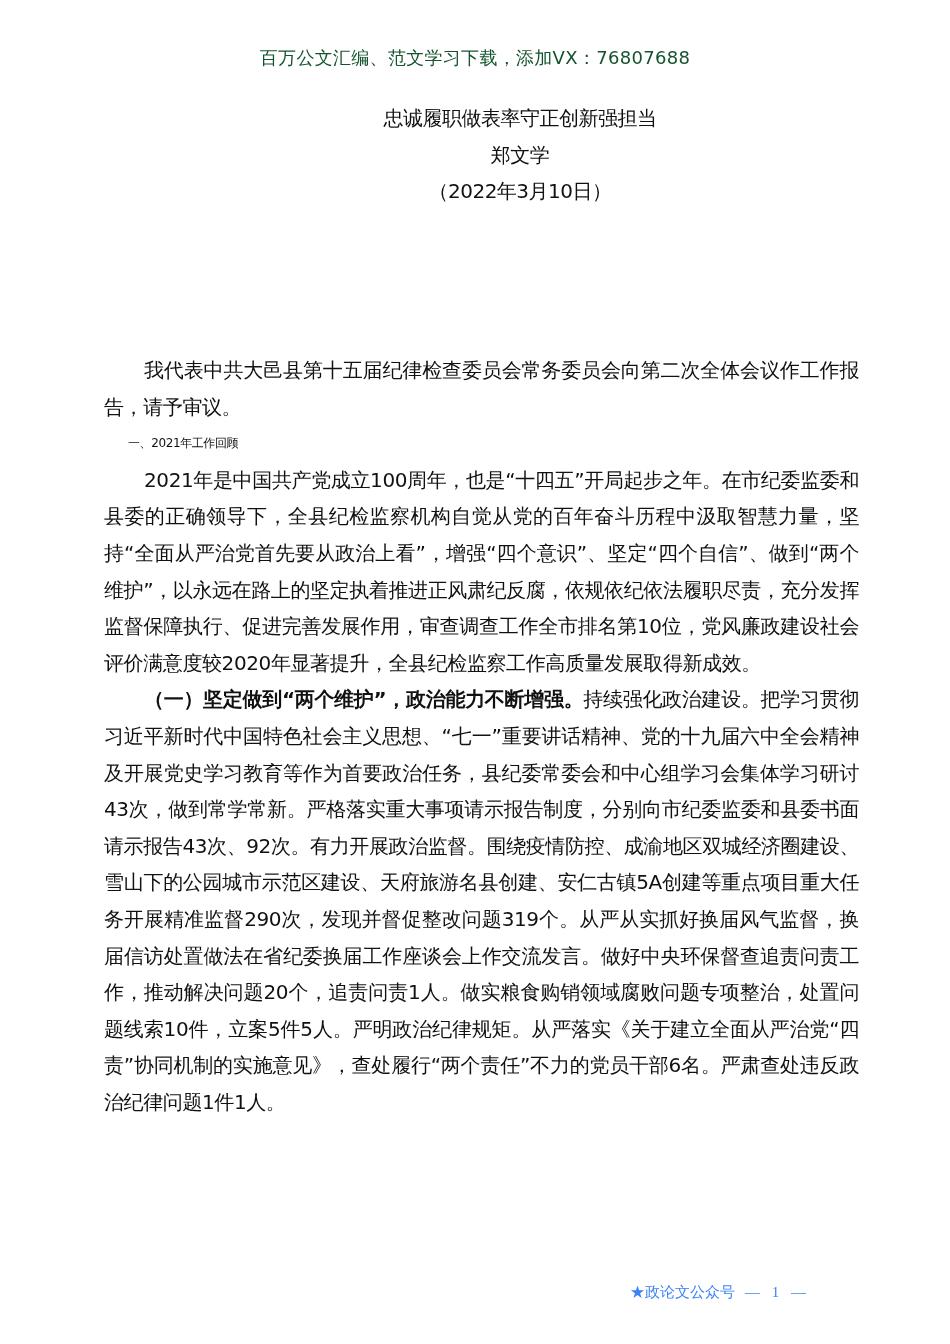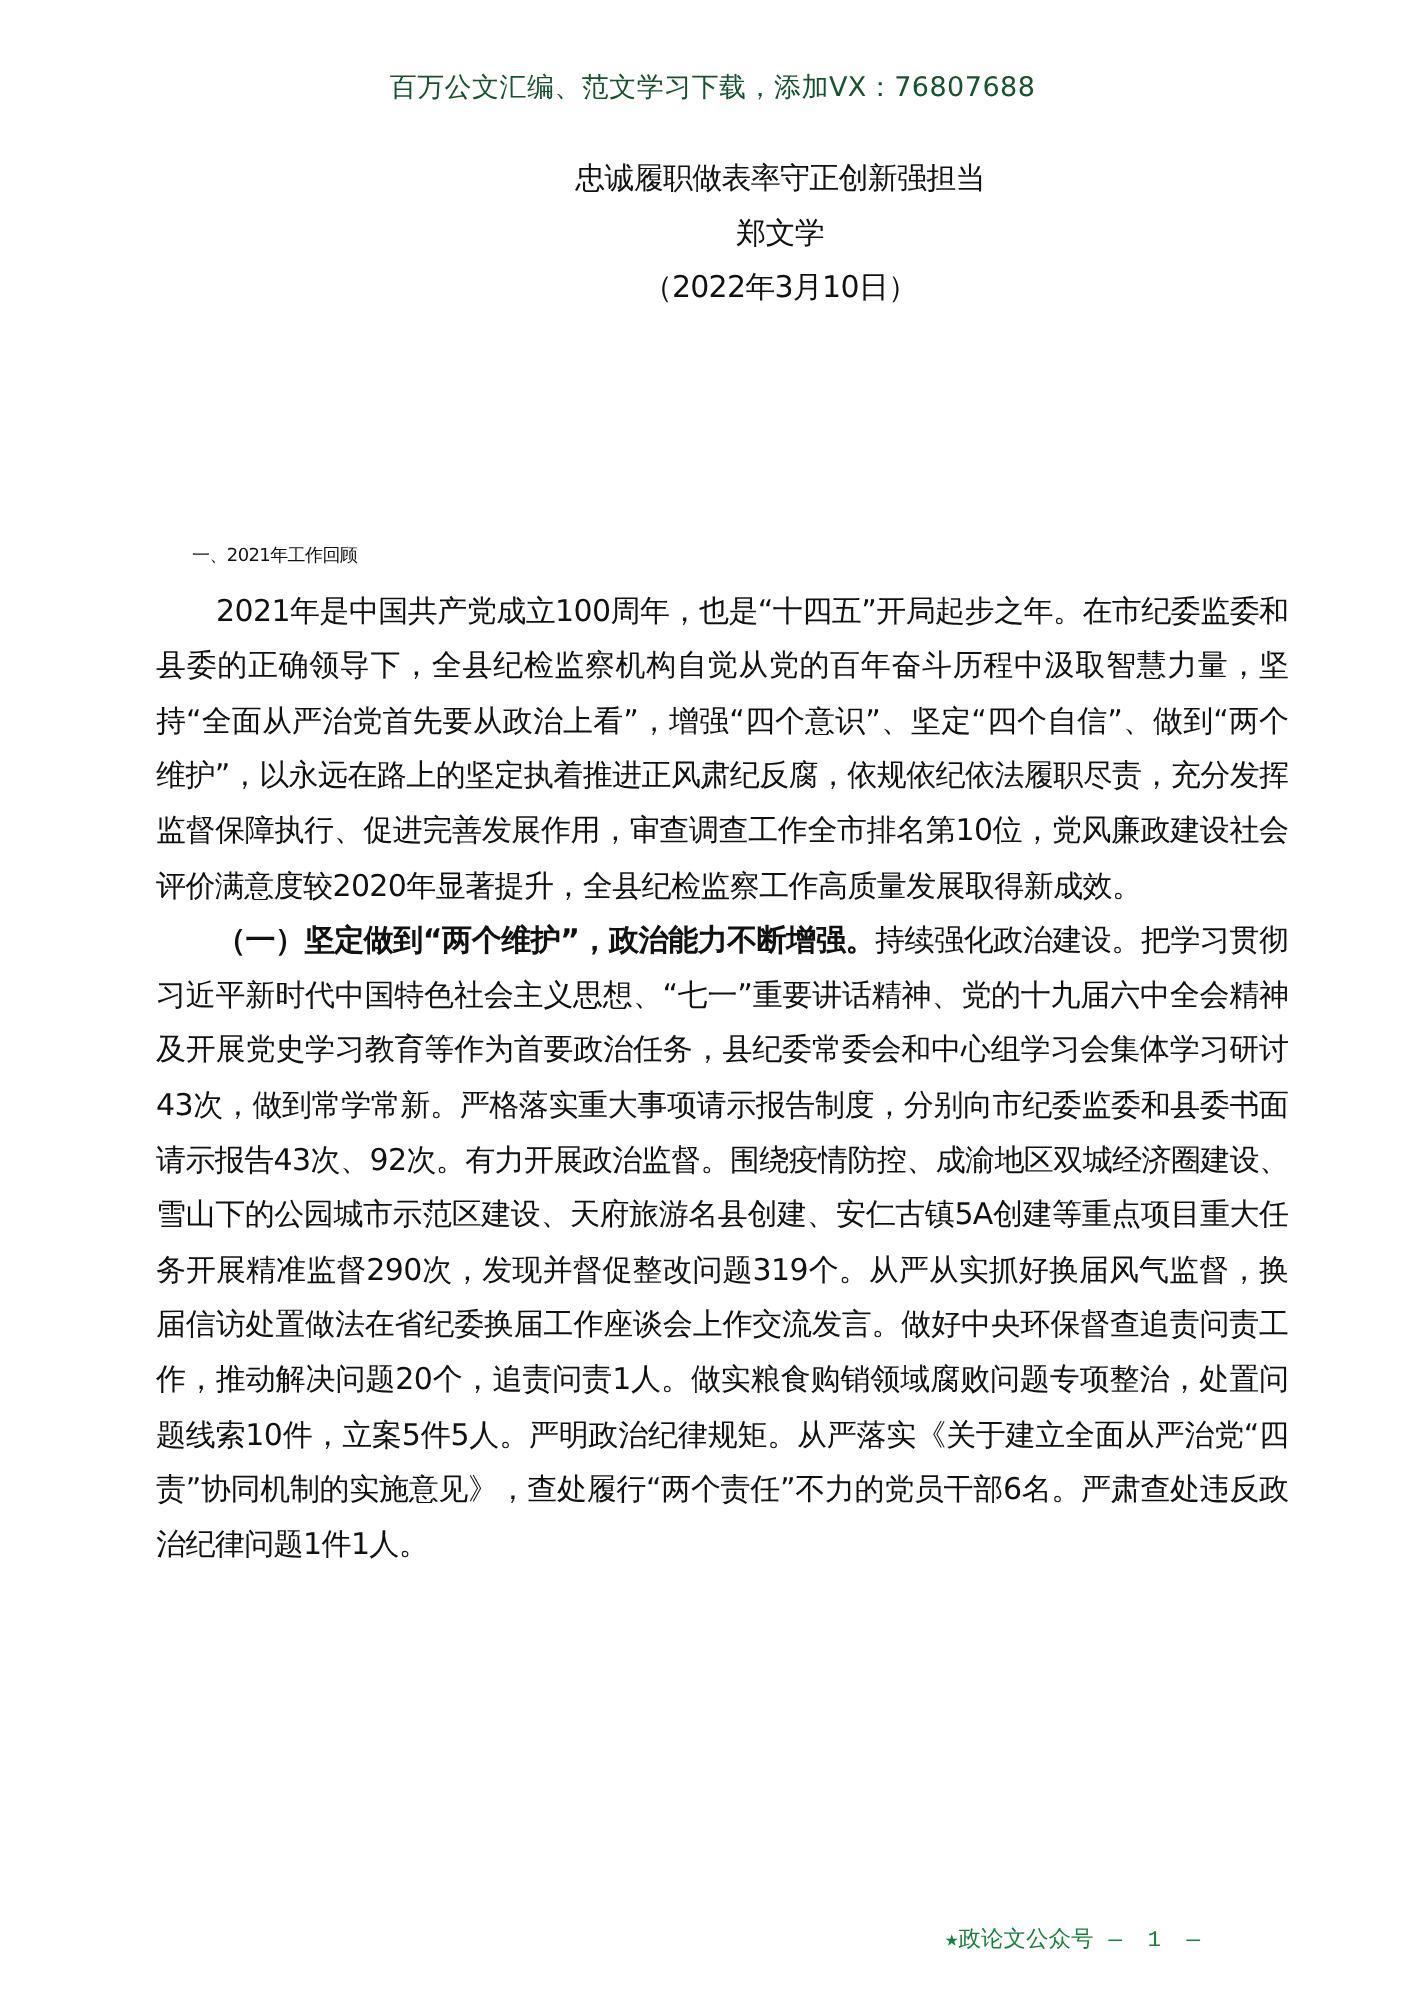--- a/index.html
+++ b/index.html
@@ -20,37 +20,38 @@
   .body-text {
     position: absolute; top: 352px; left: 104px; width: 755px;
     font-size: 20px; line-height: 36.6px; text-align: justify;
     letter-spacing: -0.4px;
   }
   .body-text p { margin: 0; text-indent: 2em; }
   .body-text p.heading { font-size: 12px; }
   .body-text .bold { font-weight: bold; }
   .footer {
     position: absolute; top: 1283px; left: 630px;
-    font-family: Liberation Mono, monospace;
-    font-size: 15px; color: #15803d;
+    font-family: Liberation Serif, serif;
+    font-size: 15px; color: #3b82f6;
   }
   .footer .pn { margin-left: 10px; letter-spacing: 4px; }
 </style>
 </head>
 <body>
 
 <div class="banner">百万公文汇编、范文学习下载，添加VX：76807688</div>
 
 <div class="titles">
   <div class="line">忠诚履职做表率守正创新强担当</div>
   <div class="line">郑文学</div>
   <div class="line">（2022年3月10日）</div>
 </div>
 
 <div class="body-text">
+  <p>我代表中共大邑县第十五届纪律检查委员会常务委员会向第二次全体会议作工作报告，请予审议。</p>
   <p class="heading">一、2021年工作回顾</p>
   <p>2021年是中国共产党成立100周年，也是“十四五”开局起步之年。在市纪委监委和县委的正确领导下，全县纪检监察机构自觉从党的百年奋斗历程中汲取智慧力量，坚持“全面从严治党首先要从政治上看”，增强“四个意识”、坚定“四个自信”、做到“两个维护”，以永远在路上的坚定执着推进正风肃纪反腐，依规依纪依法履职尽责，充分发挥监督保障执行、促进完善发展作用，审查调查工作全市排名第10位，党风廉政建设社会评价满意度较2020年显著提升，全县纪检监察工作高质量发展取得新成效。</p>
   <p><span class="bold">（一）坚定做到“两个维护”，政治能力不断增强。</span><span>持续强化政治建设。把学习贯彻习近平新时代中国特色社会主义思想、“七一”重要讲话精神、党的十九届六中全会精神及开展党史学习教育等作为首要政治任务，县纪委常委会和中心组学习会集体学习研讨43次，做到常学常新。严格落实重大事项请示报告制度，分别向市纪委监委和县委书面请示报告43次、92次。有力开展政治监督。围绕疫情防控、成渝地区双城经济圈建设、雪山下的公园城市示范区建设、天府旅游名县创建、安仁古镇5A创建等重点项目重大任务开展精准监督290次，发现并督促整改问题319个。从严从实抓好换届风气监督，换届信访处置做法在省纪委换届工作座谈会上作交流发言。做好中央环保督查追责问责工作，推动解决问题20个，追责问责1人。做实粮食购销领域腐败问题专项整治，处置问题线索10件，立案5件5人。严明政治纪律规矩。从严落实《关于建立全面从严治党“四责”协同机制的实施意见》，查处履行“两个责任”不力的党员干部6名。严肃查处违反政治纪律问题1件1人。</span></p>
 </div>
 
 <div class="footer">
   <span>★政论文公众号</span><span class="pn">— 1 —</span>
 </div>
 
 </body></html>

